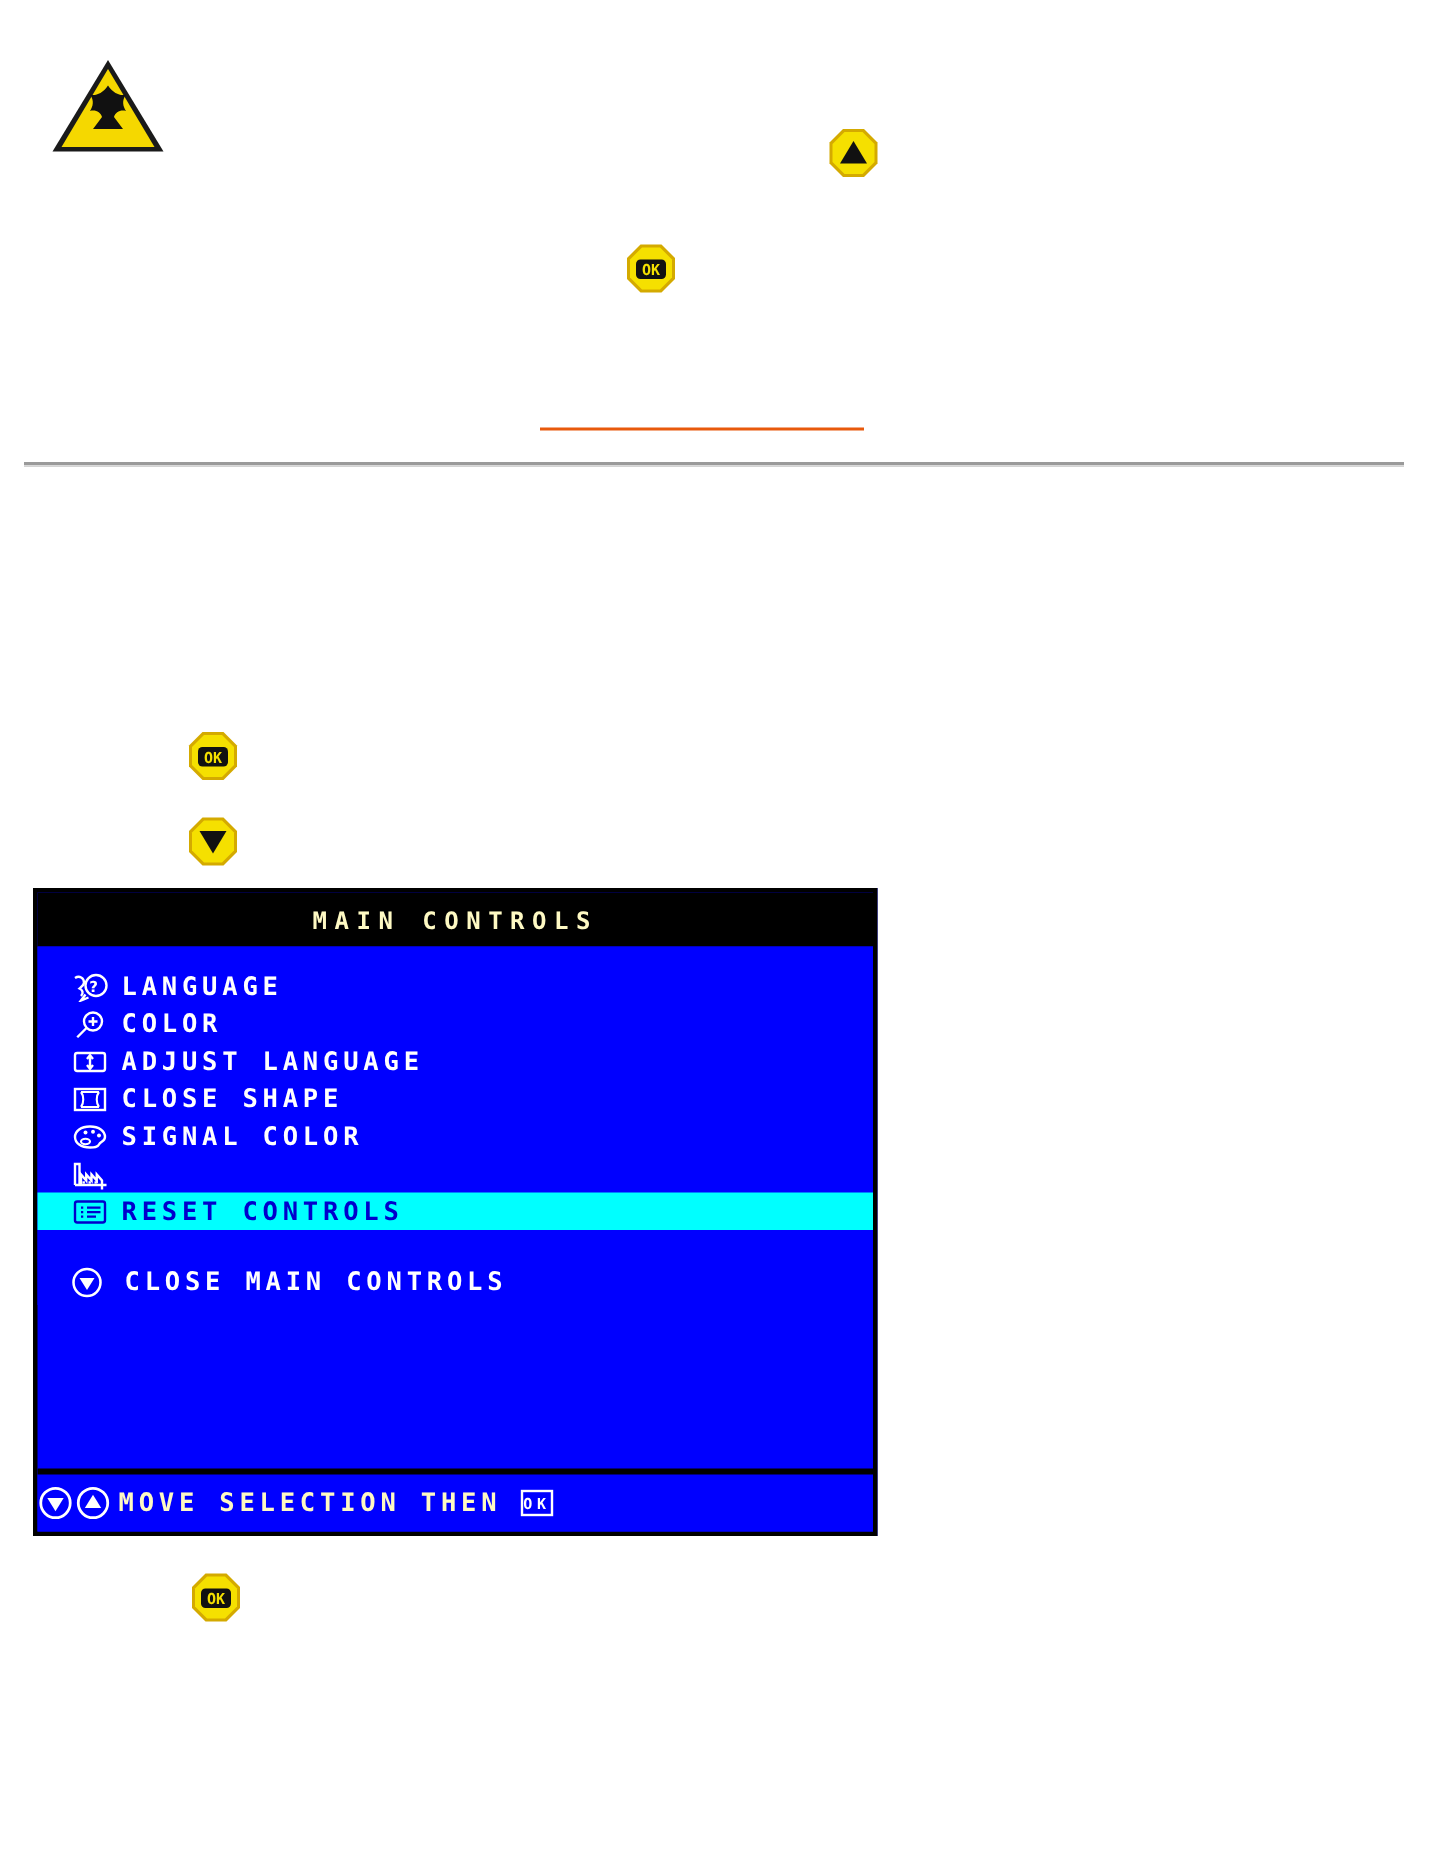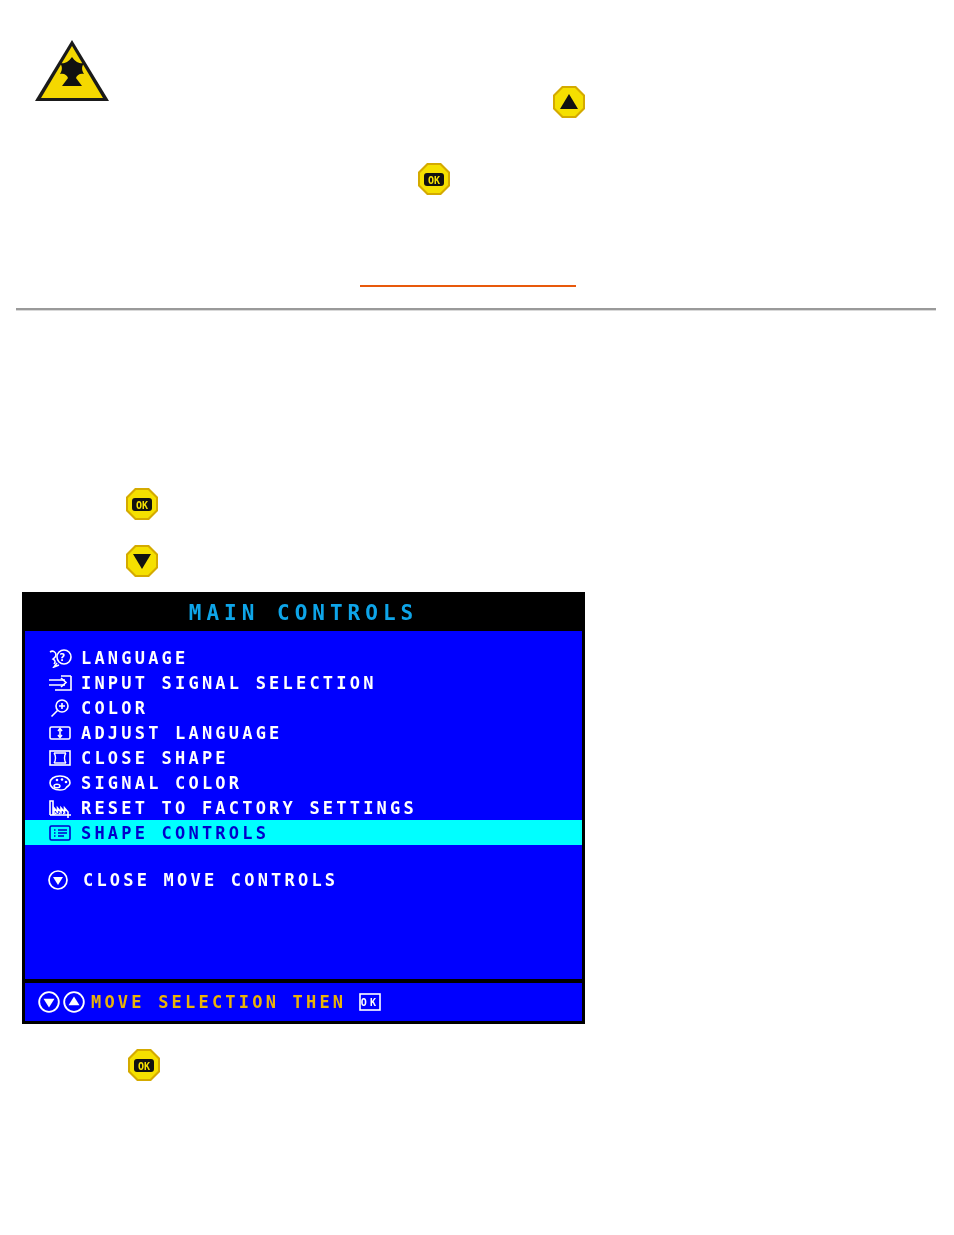--- a/index.html
+++ b/index.html
@@ -62,25 +62,25 @@
     width: 563px;
     height: 432px;
     background: #0000ff;
     border: 3px solid #000000;
     box-sizing: border-box;
     font-family: "DejaVu Sans Mono", "Liberation Mono", monospace;
   }
   .osd-title {
     height: 36px;
     background: #000000;
-    color: #0ea5e9;
+    color: #fef9c3;
     display: flex;
     align-items: center;
     justify-content: center;
-    font-size: 21px;
+    font-size: 16px;
     font-weight: bold;
     letter-spacing: 5px;
     text-align: center;
   }
   .osd-body {
     background: #0000ff;
     padding-top: 14px;
   }
   .osd-row {
     display: flex;
@@ -132,22 +132,21 @@
     position: absolute;
     left: 0;
     bottom: 0;
     width: 100%;
     height: 42px;
     background: #0000ff;
     border-top: 4px solid #000000;
     box-sizing: border-box;
     display: flex;
     align-items: center;
-    padding-left: 12px;
-    color: #eab308;
+    color: #fef9c3;
     font-size: 17px;
     font-weight: bold;
     letter-spacing: 3.2px;
   }
   .osd-hint .ico2 {
     width: 54px;
     min-width: 54px;
     display: flex;
     align-items: center;
     gap: 1px;
@@ -228,32 +227,20 @@
           <path d="M3 4 c3 -2 6 0 6 3 c0 2 -2 3 -3 4 c2 1 3 3 1 5"></path>
           <circle cx="17" cy="9" r="7"></circle>
               <path d="M10 15 l-3 4 l5 -2"></path>
         </g>
             <text x="17" y="13" font-family="DejaVu Sans, sans-serif" font-size="10" font-weight="bold" fill="#fff" text-anchor="middle">?</text>
           </svg>
       </span>
       <span class="lbl">LANGUAGE</span>
     </div>
 
-    <div class="osd-row">
-      <span class="ico">
-        <svg width="26" height="20" viewBox="0 0 26 20">
-            <g fill="none" stroke="#fff" stroke-width="1.6">
-          <path d="M24 3 h-10 M24 3 v14 h-16"></path>
-              <path d="M2 7 h16 M2 12 h16"></path>
-              <path d="M14 5 l5 4.5 l-5 4.5"></path>
-        </g>
-          </svg>
-      </span>
-      <span class="lbl">INPUT SIGNAL SELECTION</span>
-    </div>
 
     <div class="osd-row">
       <span class="ico">
         <svg width="26" height="20" viewBox="0 0 26 20">
             <g fill="none" stroke="#fff" stroke-width="1.6">
           <circle cx="15" cy="8" r="6"></circle>
               <path d="M15 5 v6 M12 8 h6"></path>
               <path d="M10.5 12.5 l-6 6"></path>
         </g>
           </svg>
@@ -307,44 +294,43 @@
               <path d="M3 17 h21"></path>
           <path d="M7 17 v-7 l3.5 4 v-4 l3.5 4 v-4 l3.5 4 v-4 l3.5 4 v7"></path>
         </g>
             <g fill="#fff">
               <rect x="8" y="14.5" width="1.6" height="1.6"></rect>
               <rect x="12" y="14.5" width="1.6" height="1.6"></rect>
               <rect x="16" y="14.5" width="1.6" height="1.6"></rect>
             </g>
           </svg>
       </span>
-      <span class="lbl">RESET TO FACTORY SETTINGS</span>
     </div>
 
     <div class="osd-row selected">
       <span class="ico">
         <svg width="26" height="20" viewBox="0 0 26 20">
             <rect x="3" y="3" width="20" height="14" rx="1.5" fill="none" stroke="#0000cc" stroke-width="1.6"></rect>
         <g stroke="#0000cc" stroke-width="1.5">
               <path d="M7 7 h1.5 M7 10 h1.5 M7 13 h1.5"></path>
               <path d="M11 7 h9 M11 10 h9 M11 13 h6"></path>
             </g>
           </svg>
       </span>
-      <span class="lbl">SHAPE CONTROLS</span>
+      <span class="lbl">RESET CONTROLS</span>
     </div>
 
     <div class="osd-close">
       <span class="ico">
         <svg width="22" height="22" viewBox="0 0 22 22">
             <circle cx="11" cy="11" r="9" fill="none" stroke="#fff" stroke-width="1.7"></circle>
             <polygon points="6,8 16,8 11,16" fill="#fff"></polygon>
           </svg>
       </span>
-      <span class="lbl">CLOSE MOVE CONTROLS</span>
+      <span class="lbl">CLOSE MAIN CONTROLS</span>
     </div>
 
   </div>
 
   <div class="osd-hint">
     <span class="ico2">
       <svg width="24" height="24" viewBox="0 0 22 22">
           <circle cx="11" cy="11" r="9" fill="none" stroke="#fff" stroke-width="1.7"></circle>
           <polygon points="6,8 16,8 11,16" fill="#fff"></polygon>
         </svg>

